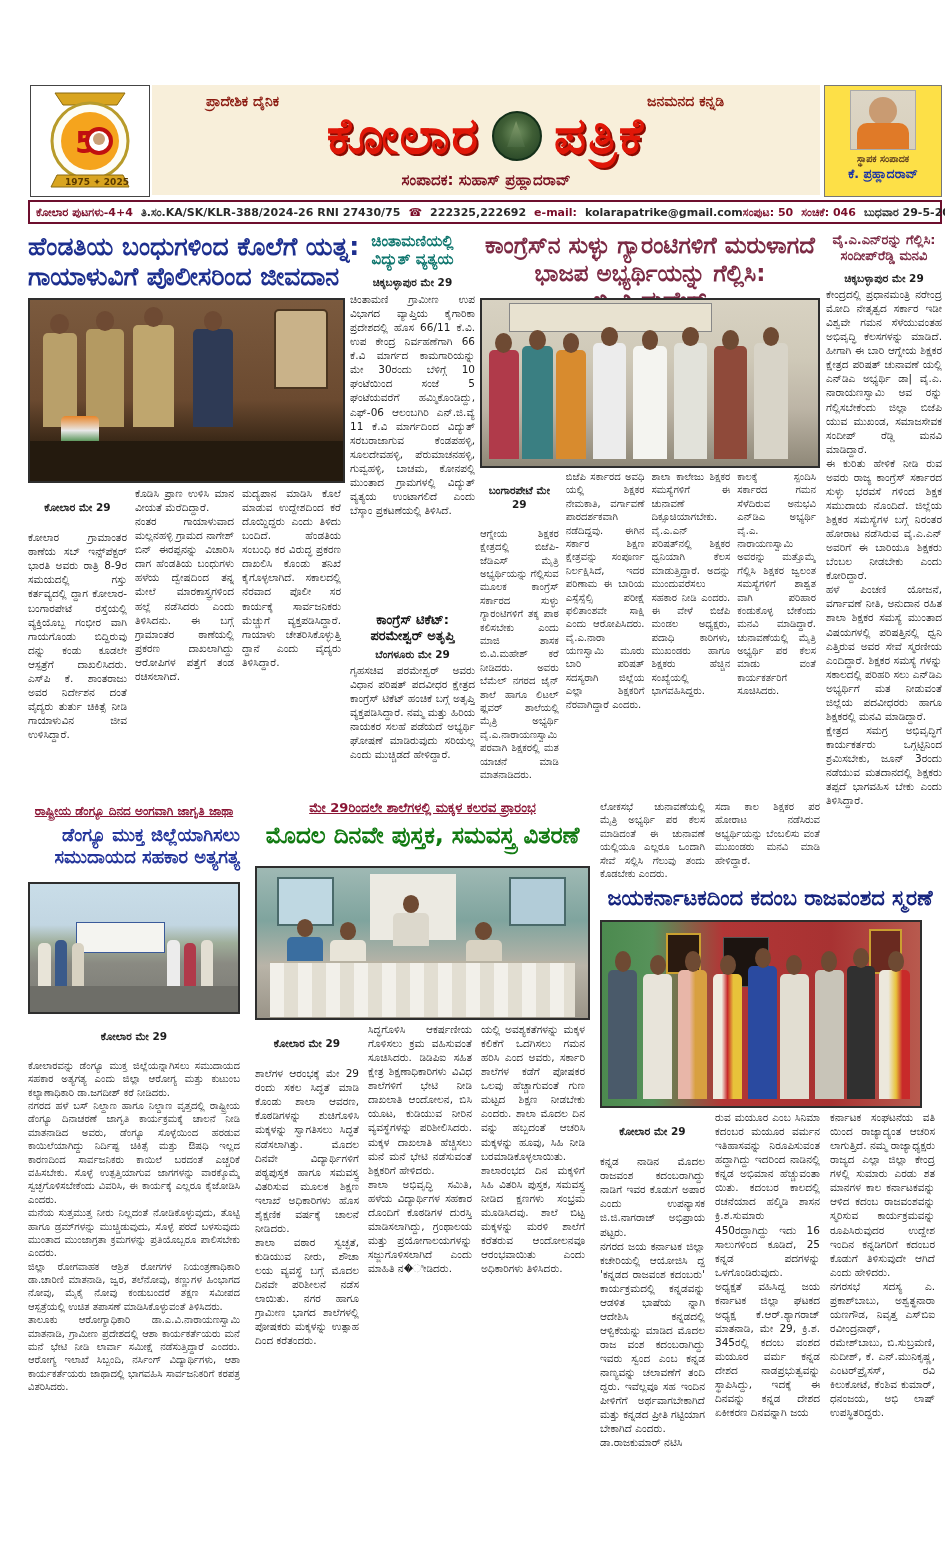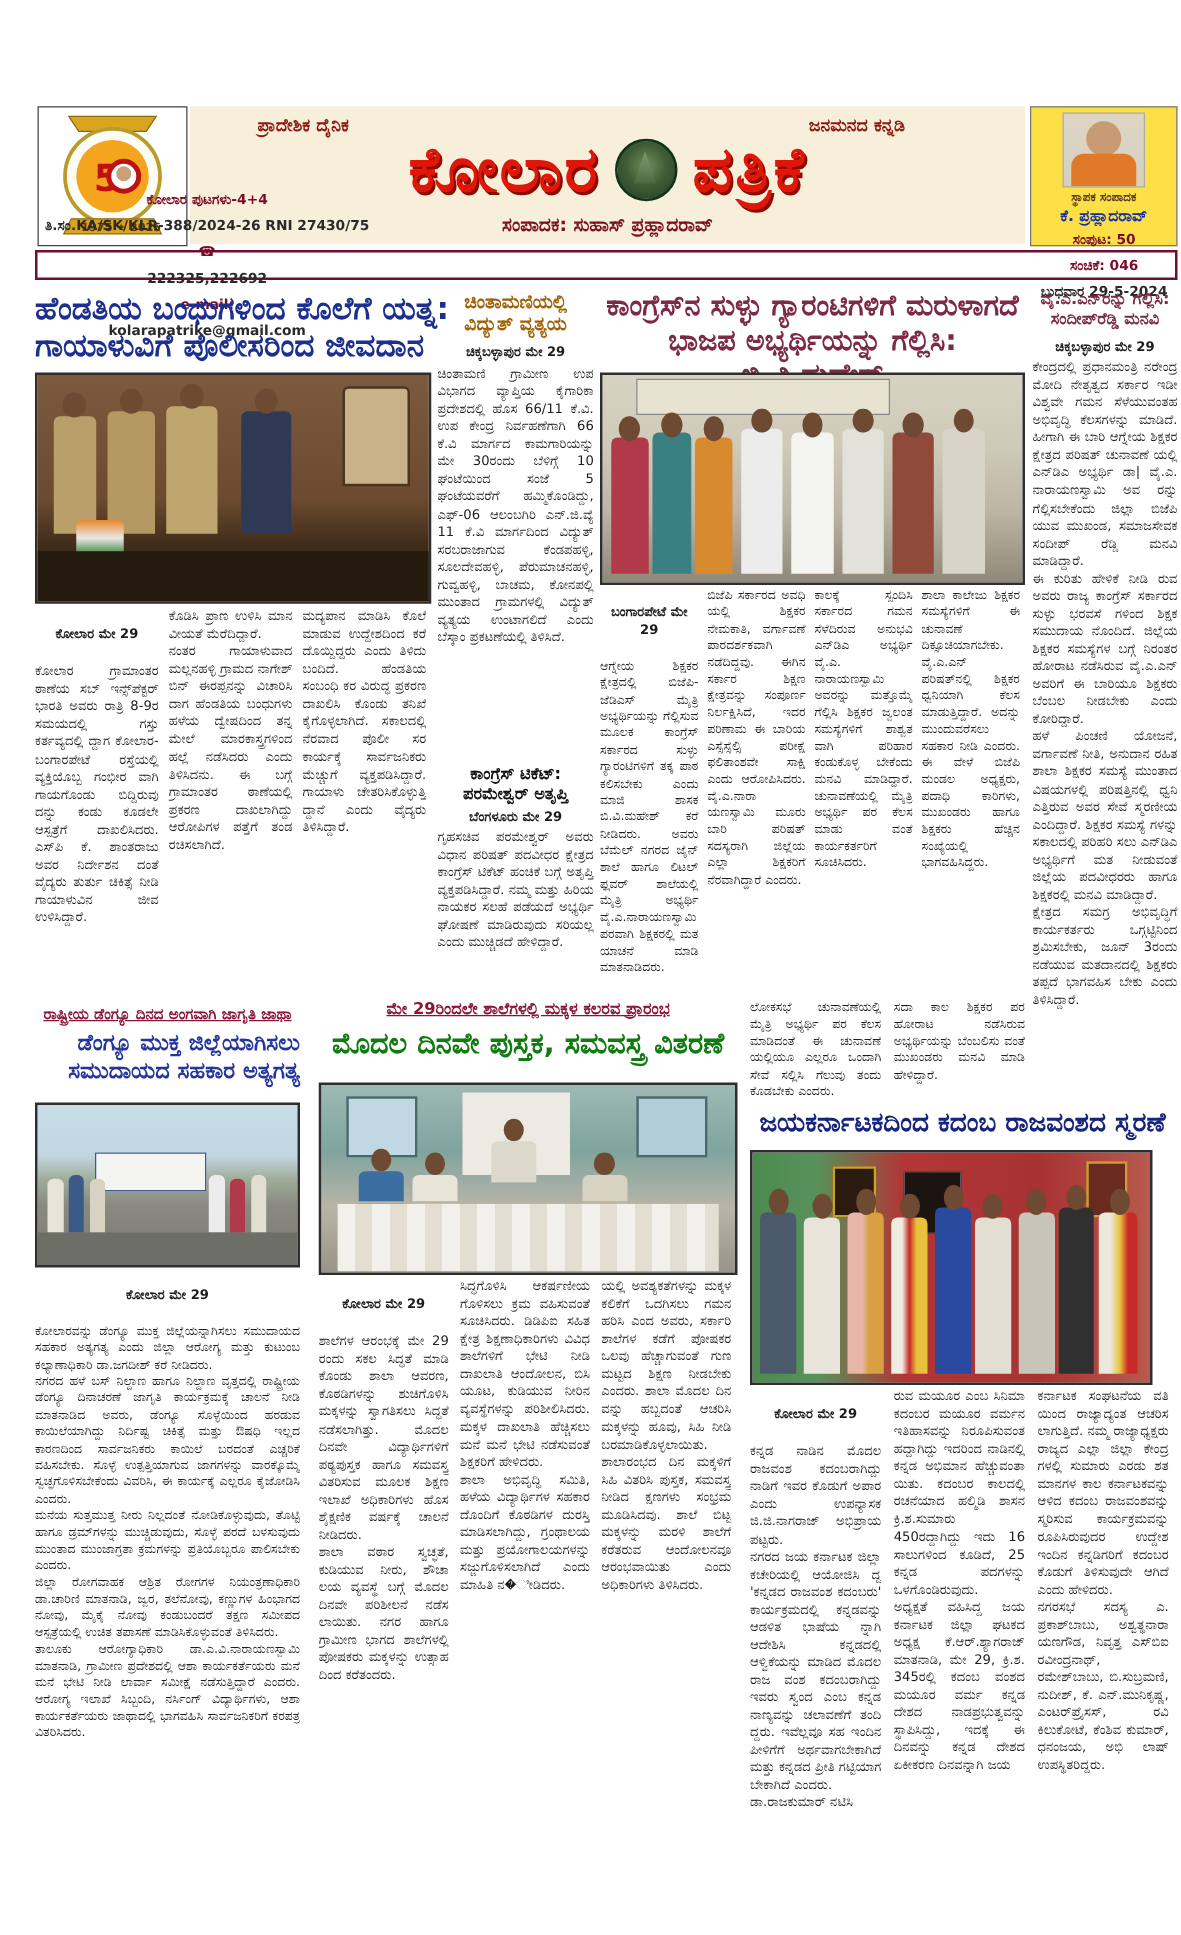--- a/index.html
+++ b/index.html
@@ -28,21 +28,21 @@
   #founder-photo{width:64px;height:58px;margin-top:4px;position:relative;overflow:hidden;
       background:linear-gradient(180deg,#ddd6c6 0%,#d8d0bd 100%);border:1px solid #aaa;}
   #founder-photo .head{position:absolute;left:18px;top:6px;width:28px;height:28px;border-radius:50%;background:#c99b72;}
   #founder-photo .torso{position:absolute;left:6px;top:32px;width:52px;height:26px;border-radius:10px 10px 0 0;background:#e07a28;}
   #founder-title{font-size:9.5px;font-weight:bold;color:#5a3a20;margin-top:3px;}
   #founder-name{font-size:12.5px;font-weight:bold;color:#1630a8;margin-top:1px;}
   
   #infobar{left:28px;top:200px;width:914px;height:24px;border:2px solid #6d0f2e;background:#fff;
            display:flex;align-items:center;justify-content:space-between;padding:0 6px;box-sizing:border-box;
            font-size:11px;font-weight:bold;white-space:nowrap;}
-  .ib-group{display:flex;gap:8px;align-items:center;flex-direction:column;}
+  .ib-group{display:flex;gap:8px;align-items:center;}
   .ib-maroon{color:#7a0c28;}
   .ib-dark{color:#2a2a2a;}
   
   .headline{font-weight:bold;line-height:1.2;}
   .kicker{font-weight:bold;text-decoration:underline;color:#8b1535;text-align:center;}
   .dateline{font-weight:bold;text-align:center;font-size:10.5px;margin-bottom:2px;}
   .photo{position:absolute;border:2px solid #2e2e2e;overflow:hidden;}
   .cols{display:flex;}
   .col{font-size:10.5px;line-height:1.34;text-align:justify;overflow:hidden;white-space:pre-line;}
   .fig{position:absolute;border-radius:5px 5px 0 0;}
@@ -124,21 +124,21 @@
   <div class="abs cols" style="left:28px;top:486px;width:313px;height:310px;gap:8px;">
     <div class="col" style="width:99px;height:310px;">
       <div class="dateline">ಕೋಲಾರ ಮೇ 29</div>
       <span>ಕೋಲಾರ ಗ್ರಾಮಾಂತರ ಠಾಣೆಯ ಸಬ್ ಇನ್ಸ್‌ಪೆಕ್ಟರ್ ಭಾರತಿ ಅವರು ರಾತ್ರಿ 8-9ರ ಸಮಯದಲ್ಲಿ ಗಸ್ತು ಕರ್ತವ್ಯದಲ್ಲಿ ದ್ದಾಗ ಕೋಲಾರ-ಬಂಗಾರಪೇಟೆ ರಸ್ತೆಯಲ್ಲಿ ವ್ಯಕ್ತಿಯೊಬ್ಬ ಗಂಭೀರ ವಾಗಿ ಗಾಯಗೊಂಡು ಬಿದ್ದಿರುವು ದನ್ನು ಕಂಡು ಕೂಡಲೇ ಆಸ್ಪತ್ರೆಗೆ ದಾಖಲಿಸಿದರು. ಎಸ್‌ಪಿ ಕೆ. ಶಾಂತರಾಜು ಅವರ ನಿರ್ದೇಶನ ದಂತೆ ವೈದ್ಯರು ತುರ್ತು ಚಿಕಿತ್ಸೆ ನೀಡಿ ಗಾಯಾಳುವಿನ ಜೀವ ಉಳಿಸಿದ್ದಾರೆ.</span>
     </div>
     <div class="col" style="width:99px;height:310px;">ಕೊಡಿಸಿ ಪ್ರಾಣ ಉಳಿಸಿ ಮಾನ ವೀಯತೆ ಮೆರೆದಿದ್ದಾರೆ.
 ನಂತರ ಗಾಯಾಳುವಾದ ಮಲ್ಲನಹಳ್ಳಿ ಗ್ರಾಮದ ನಾಗೇಶ್ ಬಿನ್ ಈರಪ್ಪನನ್ನು ವಿಚಾರಿಸಿ ದಾಗ ಹೆಂಡತಿಯ ಬಂಧುಗಳು ಹಳೆಯ ದ್ವೇಷದಿಂದ ತನ್ನ ಮೇಲೆ ಮಾರಕಾಸ್ತ್ರಗಳಿಂದ ಹಲ್ಲೆ ನಡೆಸಿದರು ಎಂದು ತಿಳಿಸಿದನು. ಈ ಬಗ್ಗೆ ಗ್ರಾಮಾಂತರ ಠಾಣೆಯಲ್ಲಿ ಪ್ರಕರಣ ದಾಖಲಾಗಿದ್ದು ಆರೋಪಿಗಳ ಪತ್ತೆಗೆ ತಂಡ ರಚಿಸಲಾಗಿದೆ.</div>
     <div class="col" style="width:99px;height:310px;">ಮದ್ಯಪಾನ ಮಾಡಿಸಿ ಕೊಲೆ ಮಾಡುವ ಉದ್ದೇಶದಿಂದ ಕರೆ ದೊಯ್ದಿದ್ದರು ಎಂದು ತಿಳಿದು ಬಂದಿದೆ. ಹೆಂಡತಿಯ ಸಂಬಂಧಿ ಕರ ವಿರುದ್ಧ ಪ್ರಕರಣ ದಾಖಲಿಸಿ ಕೊಂಡು ತನಿಖೆ ಕೈಗೊಳ್ಳಲಾಗಿದೆ. ಸಕಾಲದಲ್ಲಿ ನೆರವಾದ ಪೊಲೀ ಸರ ಕಾರ್ಯಕ್ಕೆ ಸಾರ್ವಜನಿಕರು ಮೆಚ್ಚುಗೆ ವ್ಯಕ್ತಪಡಿಸಿದ್ದಾರೆ. ಗಾಯಾಳು ಚೇತರಿಸಿಕೊಳ್ಳುತ್ತಿ ದ್ದಾನೆ ಎಂದು ವೈದ್ಯರು ತಿಳಿಸಿದ್ದಾರೆ.</div>
   </div>
 
-  <div class="abs headline" style="left:350px;top:232px;width:125px;height:40px;font-size:15px;color:#a16207;text-align:center;">ಚಿಂತಾಮಣಿಯಲ್ಲಿ ವಿದ್ಯುತ್ ವ್ಯತ್ಯಯ</div>
+  <div class="abs headline" style="left:350px;top:232px;width:125px;height:40px;font-size:15px;color:#0f766e;text-align:center;">ಚಿಂತಾಮಣಿಯಲ್ಲಿ ವಿದ್ಯುತ್ ವ್ಯತ್ಯಯ</div>
   <div class="abs dateline" style="left:350px;top:276px;width:125px;">ಚಿಕ್ಕಬಳ್ಳಾಪುರ ಮೇ 29</div>
   <div class="abs col" style="left:350px;top:292px;width:125px;height:316px;">ಚಿಂತಾಮಣಿ ಗ್ರಾಮೀಣ ಉಪ ವಿಭಾಗದ ವ್ಯಾಪ್ತಿಯ ಕೈಗಾರಿಕಾ ಪ್ರದೇಶದಲ್ಲಿ ಹೊಸ 66/11 ಕೆ.ವಿ. ಉಪ ಕೇಂದ್ರ ನಿರ್ವಹಣೆಗಾಗಿ 66 ಕೆ.ವಿ ಮಾರ್ಗದ ಕಾಮಗಾರಿಯನ್ನು ಮೇ 30ರಂದು ಬೆಳಿಗ್ಗೆ 10 ಘಂಟೆಯಿಂದ ಸಂಜೆ 5 ಘಂಟೆಯವರೆಗೆ ಹಮ್ಮಿಕೊಂಡಿದ್ದು, ಎಫ್-06 ಆಲಂಬಗಿರಿ ಎನ್.ಜಿ.ವ್ಯೆ 11 ಕೆ.ವಿ ಮಾರ್ಗದಿಂದ ವಿದ್ಯುತ್ ಸರಬರಾಜಾಗುವ ಕೆಂಡಪಹಳ್ಳಿ, ಸೂಲದೇವಹಳ್ಳಿ, ಪೆರುಮಾಚನಹಳ್ಳಿ, ಗುವ್ವಹಳ್ಳಿ, ಬಾಚಮ, ಕೋನಪಲ್ಲಿ ಮುಂತಾದ ಗ್ರಾಮಗಳಲ್ಲಿ ವಿದ್ಯುತ್ ವ್ಯತ್ಯಯ ಉಂಟಾಗಲಿದೆ ಎಂದು ಬೆಸ್ಕಾಂ ಪ್ರಕಟಣೆಯಲ್ಲಿ ತಿಳಿಸಿದೆ.</div>
   <div class="abs subhead" style="left:350px;top:612px;width:125px;font-size:13px;">ಕಾಂಗ್ರೆಸ್ ಟಿಕೆಟ್: ಪರಮೇಶ್ವರ್ ಅತೃಪ್ತಿ</div>
   <div class="abs dateline" style="left:350px;top:648px;width:125px;">ಬೆಂಗಳೂರು ಮೇ 29</div>
   <div class="abs col" style="left:350px;top:663px;width:125px;height:133px;">ಗೃಹಸಚಿವ ಪರಮೇಶ್ವರ್ ಅವರು ವಿಧಾನ ಪರಿಷತ್ ಪದವೀಧರ ಕ್ಷೇತ್ರದ ಕಾಂಗ್ರೆಸ್ ಟಿಕೆಟ್ ಹಂಚಿಕೆ ಬಗ್ಗೆ ಅತೃಪ್ತಿ ವ್ಯಕ್ತಪಡಿಸಿದ್ದಾರೆ. ನಮ್ಮ ಮತ್ತು ಹಿರಿಯ ನಾಯಕರ ಸಲಹೆ ಪಡೆಯದೆ ಅಭ್ಯರ್ಥಿ ಘೋಷಣೆ ಮಾಡಿರುವುದು ಸರಿಯಲ್ಲ ಎಂದು ಮುಚ್ಚಿಡದೆ ಹೇಳಿದ್ದಾರೆ.</div>
 
   <div class="abs headline" style="left:480px;top:232px;width:340px;height:62px;font-size:23px;color:#7c2b45;text-align:center;">ಕಾಂಗ್ರೆಸ್‌ನ ಸುಳ್ಳು ಗ್ಯಾರಂಟಿಗಳಿಗೆ ಮರುಳಾಗದೆ ಭಾಜಪ ಅಭ್ಯರ್ಥಿಯನ್ನು ಗೆಲ್ಲಿಸಿ: ಬಿ.ವಿ.ಮಹೇಶ್</div>
 
   <div class="photo" style="left:480px;top:298px;width:336px;height:166px;
        background:linear-gradient(180deg,#d8d2c2 0%,#cfc9b8 35%,#bdb5a6 65%,#8f8878 100%);">
@@ -160,22 +160,22 @@
     <div class="fig" style="left:81%;top:26%;width:10%;height:70%;background:#d8d4c8;"></div>
     <div class="fighead" style="left:83.5%;top:16%;width:5%;height:12%;"></div>
   </div>
 
   <div class="abs cols" style="left:480px;top:470px;width:336px;height:326px;gap:7px;">
     <div class="col" style="width:79px;height:326px;font-size:10px;">
       <div class="dateline">ಬಂಗಾರಪೇಟೆ ಮೇ 29</div>
       <span>ಆಗ್ನೇಯ ಶಿಕ್ಷಕರ ಕ್ಷೇತ್ರದಲ್ಲಿ ಬಿಜೆಪಿ-ಜೆಡಿಎಸ್ ಮೈತ್ರಿ ಅಭ್ಯರ್ಥಿಯನ್ನು ಗೆಲ್ಲಿಸುವ ಮೂಲಕ ಕಾಂಗ್ರೆಸ್ ಸರ್ಕಾರದ ಸುಳ್ಳು ಗ್ಯಾರಂಟಿಗಳಿಗೆ ತಕ್ಕ ಪಾಠ ಕಲಿಸಬೇಕು ಎಂದು ಮಾಜಿ ಶಾಸಕ ಬಿ.ವಿ.ಮಹೇಶ್ ಕರೆ ನೀಡಿದರು. ಅವರು ಬೆಮೆಲ್ ನಗರದ ಜೈನ್ ಶಾಲೆ ಹಾಗೂ ಲಿಟಲ್ ಫ್ಲವರ್ ಶಾಲೆಯಲ್ಲಿ ಮೈತ್ರಿ ಅಭ್ಯರ್ಥಿ ವೈ.ಎ.ನಾರಾಯಣಸ್ವಾಮಿ ಪರವಾಗಿ ಶಿಕ್ಷಕರಲ್ಲಿ ಮತ ಯಾಚನೆ ಮಾಡಿ ಮಾತನಾಡಿದರು.</span>
     </div>
     <div class="col" style="width:79px;height:326px;font-size:10px;">ಬಿಜೆಪಿ ಸರ್ಕಾರದ ಅವಧಿ ಯಲ್ಲಿ ಶಿಕ್ಷಕರ ನೇಮಕಾತಿ, ವರ್ಗಾವಣೆ ಪಾರದರ್ಶಕವಾಗಿ ನಡೆದಿದ್ದವು. ಈಗಿನ ಸರ್ಕಾರ ಶಿಕ್ಷಣ ಕ್ಷೇತ್ರವನ್ನು ಸಂಪೂರ್ಣ ನಿರ್ಲಕ್ಷಿಸಿದೆ, ಇದರ ಪರಿಣಾಮ ಈ ಬಾರಿಯ ಎಸ್ಸೆಸ್ಸೆಲ್ಸಿ ಪರೀಕ್ಷೆ ಫಲಿತಾಂಶವೇ ಸಾಕ್ಷಿ ಎಂದು ಆರೋಪಿಸಿದರು. ವೈ.ಎ.ನಾರಾ ಯಣಸ್ವಾಮಿ ಮೂರು ಬಾರಿ ಪರಿಷತ್ ಸದಸ್ಯರಾಗಿ ಜಿಲ್ಲೆಯ ಎಲ್ಲಾ ಶಿಕ್ಷಕರಿಗೆ ನೆರವಾಗಿದ್ದಾರೆ ಎಂದರು.</div>
+    <div class="col" style="width:79px;height:326px;font-size:10px;">ಶಾಲಾ ಕಾಲೇಜು ಶಿಕ್ಷಕರ ಸಮಸ್ಯೆಗಳಿಗೆ ಈ ಚುನಾವಣೆ ದಿಕ್ಸೂಚಿಯಾಗಬೇಕು. ವೈ.ಎ.ಎನ್ ಪರಿಷತ್‌ನಲ್ಲಿ ಶಿಕ್ಷಕರ ಧ್ವನಿಯಾಗಿ ಕೆಲಸ ಮಾಡುತ್ತಿದ್ದಾರೆ. ಅದನ್ನು ಮುಂದುವರೆಸಲು ಸಹಕಾರ ನೀಡಿ ಎಂದರು. ಈ ವೇಳೆ ಬಿಜೆಪಿ ಮಂಡಲ ಅಧ್ಯಕ್ಷರು, ಪದಾಧಿ ಕಾರಿಗಳು, ಮುಖಂಡರು ಹಾಗೂ ಶಿಕ್ಷಕರು ಹೆಚ್ಚಿನ ಸಂಖ್ಯೆಯಲ್ಲಿ ಭಾಗವಹಿಸಿದ್ದರು.</div>
     <div class="col" style="width:79px;height:326px;font-size:10px;">ಕಾಲಕ್ಕೆ ಸ್ಪಂದಿಸಿ ಸರ್ಕಾರದ ಗಮನ ಸೆಳೆದಿರುವ ಅನುಭವಿ ಎನ್‌ಡಿಎ ಅಭ್ಯರ್ಥಿ ವೈ.ಎ. ನಾರಾಯಣಸ್ವಾಮಿ ಅವರನ್ನು ಮತ್ತೊಮ್ಮೆ ಗೆಲ್ಲಿಸಿ ಶಿಕ್ಷಕರ ಜ್ವಲಂತ ಸಮಸ್ಯೆಗಳಿಗೆ ಶಾಶ್ವತ ವಾಗಿ ಪರಿಹಾರ ಕಂಡುಕೊಳ್ಳ ಬೇಕೆಂದು ಮನವಿ ಮಾಡಿದ್ದಾರೆ. ಚುನಾವಣೆಯಲ್ಲಿ ಮೈತ್ರಿ ಅಭ್ಯರ್ಥಿ ಪರ ಕೆಲಸ ಮಾಡು ವಂತೆ ಕಾರ್ಯಕರ್ತರಿಗೆ ಸೂಚಿಸಿದರು.</div>
-    <div class="col" style="width:79px;height:326px;font-size:10px;">ಶಾಲಾ ಕಾಲೇಜು ಶಿಕ್ಷಕರ ಸಮಸ್ಯೆಗಳಿಗೆ ಈ ಚುನಾವಣೆ ದಿಕ್ಸೂಚಿಯಾಗಬೇಕು. ವೈ.ಎ.ಎನ್ ಪರಿಷತ್‌ನಲ್ಲಿ ಶಿಕ್ಷಕರ ಧ್ವನಿಯಾಗಿ ಕೆಲಸ ಮಾಡುತ್ತಿದ್ದಾರೆ. ಅದನ್ನು ಮುಂದುವರೆಸಲು ಸಹಕಾರ ನೀಡಿ ಎಂದರು. ಈ ವೇಳೆ ಬಿಜೆಪಿ ಮಂಡಲ ಅಧ್ಯಕ್ಷರು, ಪದಾಧಿ ಕಾರಿಗಳು, ಮುಖಂಡರು ಹಾಗೂ ಶಿಕ್ಷಕರು ಹೆಚ್ಚಿನ ಸಂಖ್ಯೆಯಲ್ಲಿ ಭಾಗವಹಿಸಿದ್ದರು.</div>
   </div>
 
   <div class="abs cols" style="left:600px;top:800px;width:220px;height:82px;gap:10px;">
     <div class="col" style="width:105px;height:82px;font-size:10px;">ಲೋಕಸಭೆ ಚುನಾವಣೆಯಲ್ಲಿ ಮೈತ್ರಿ ಅಭ್ಯರ್ಥಿ ಪರ ಕೆಲಸ ಮಾಡಿದಂತೆ ಈ ಚುನಾವಣೆ ಯಲ್ಲಿಯೂ ಎಲ್ಲರೂ ಒಂದಾಗಿ ಸೇವೆ ಸಲ್ಲಿಸಿ ಗೆಲುವು ತಂದು ಕೊಡಬೇಕು ಎಂದರು.</div>
     <div class="col" style="width:105px;height:82px;font-size:10px;">ಸದಾ ಕಾಲ ಶಿಕ್ಷಕರ ಪರ ಹೋರಾಟ ನಡೆಸಿರುವ ಅಭ್ಯರ್ಥಿಯನ್ನು ಬೆಂಬಲಿಸು ವಂತೆ ಮುಖಂಡರು ಮನವಿ ಮಾಡಿ ಹೇಳಿದ್ದಾರೆ.</div>
   </div>
 
   <div class="abs headline" style="left:826px;top:232px;width:116px;height:36px;font-size:13px;color:#7c2b45;text-align:center;">ವೈ.ಎ.ಎನ್‌ರನ್ನು ಗೆಲ್ಲಿಸಿ: ಸಂದೀಪ್‌ರೆಡ್ಡಿ ಮನವಿ</div>
   <div class="abs dateline" style="left:826px;top:272px;width:116px;">ಚಿಕ್ಕಬಳ್ಳಾಪುರ ಮೇ 29</div>
   <div class="abs col" style="left:826px;top:287px;width:116px;height:595px;">ಕೇಂದ್ರದಲ್ಲಿ ಪ್ರಧಾನಮಂತ್ರಿ ನರೇಂದ್ರ ಮೋದಿ ನೇತೃತ್ವದ ಸರ್ಕಾರ ಇಡೀ ವಿಶ್ವವೇ ಗಮನ ಸೆಳೆಯುವಂತಹ ಅಭಿವೃದ್ಧಿ ಕೆಲಸಗಳನ್ನು ಮಾಡಿದೆ. ಹೀಗಾಗಿ ಈ ಬಾರಿ ಆಗ್ನೇಯ ಶಿಕ್ಷಕರ ಕ್ಷೇತ್ರದ ಪರಿಷತ್ ಚುನಾವಣೆ ಯಲ್ಲಿ ಎನ್‌ಡಿಎ ಅಭ್ಯರ್ಥಿ ಡಾ| ವೈ.ಎ. ನಾರಾಯಣಸ್ವಾಮಿ ಅವ ರನ್ನು ಗೆಲ್ಲಿಸಬೇಕೆಂದು ಜಿಲ್ಲಾ ಬಿಜೆಪಿ ಯುವ ಮುಖಂಡ, ಸಮಾಜಸೇವಕ ಸಂದೀಪ್ ರೆಡ್ಡಿ ಮನವಿ ಮಾಡಿದ್ದಾರೆ.

